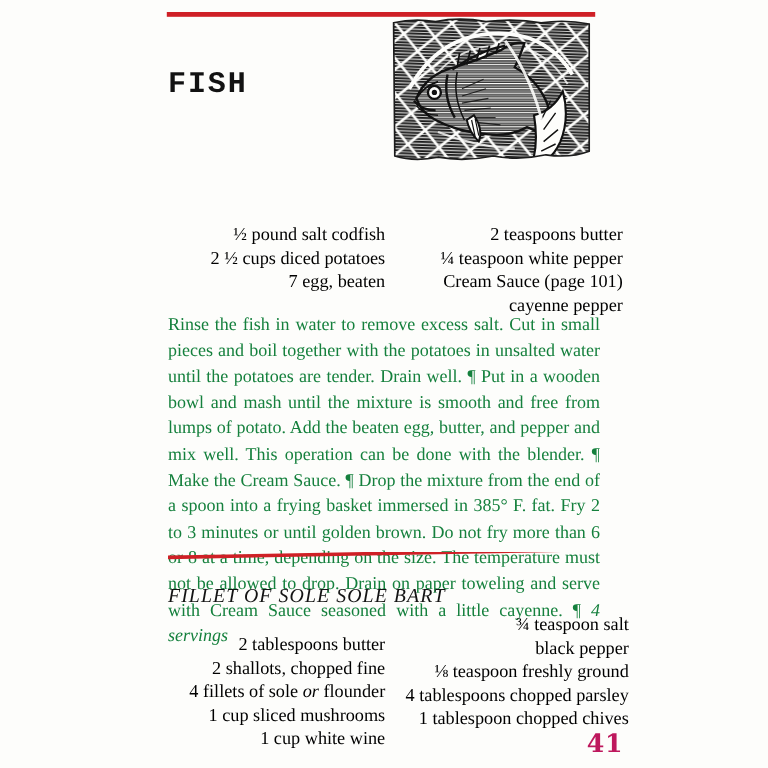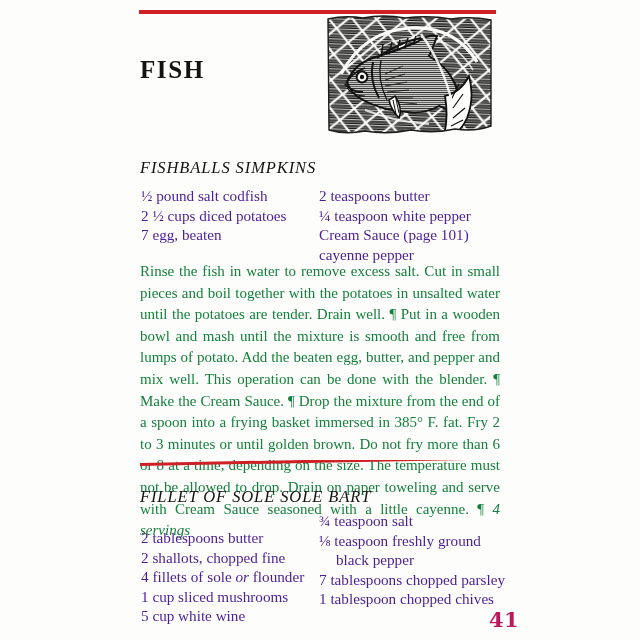--- a/index.html
+++ b/index.html
@@ -50,21 +50,21 @@
     background: #cf2026;
     transform: rotate(-1.05deg);
     transform-origin: left center;
   }
 
   
   .chapter-title {
     position: absolute;
     left: 140px;
     top: 56px;
-    font-family: Liberation Serif, serif;
+    font-family: Liberation Mono, monospace;
     font-weight: 700;
     font-size: 25px;
     letter-spacing: 1.6px;
     color: #121212;
   }
 
   
   .woodcut {
     position: absolute;
     left: 325px;
@@ -83,21 +83,22 @@
     color: #131313;
     white-space: nowrap;
   }
   #recipe1-title { left: 140px; top: 158px; }
   #recipe2-title { left: 140px; top: 487px; }
 
   .ing-col {
     position: absolute;
     font-size: 15.2px;
     line-height: 19.6px;
-    color: #4c1d95;
+    color: #000000;
+    text-align: right;
   }
   #r1-ing-left  { left: 141px; top: 186px; width: 180px; }
   #r1-ing-right { left: 319px; top: 186px; width: 200px; }
   #r2-ing-left  { left: 141px; top: 515px; width: 180px; margin-top: 13px; }
   #r2-ing-right { left: 319px; top: 511px; width: 205px; }
 
   .ing-line { white-space: nowrap; }
   .ing-line.indent { padding-left: 17px; }
 
   .method {
@@ -203,21 +204,20 @@
         <path d="M96 20 Q118 50 128 92" stroke="#fdfdfb" stroke-width="2.4" fill="none" opacity="0.9"></path>
         <path d="M40 96 Q70 108 104 110" stroke="#fdfdfb" stroke-width="2" fill="none" opacity="0.8"></path>
       </g>
 
       <path d="M3 5 Q20 1 38 4 Q58 0 80 4 Q104 1 126 5 Q146 2 166 6
                L166 112 Q150 118 130 115 Q108 120 86 116 Q62 121 40 117
                Q20 121 4 116 Z" fill="none" stroke="#1c1c1c" stroke-width="1.4"></path>
     </svg>
   </div>
 
-  <div class="recipe-title" id="recipe1-title">FISHBALLS SIMPKINS</div>
 
   <div class="ing-col" id="r1-ing-left">
     <div class="ing-line">½ pound salt codfish</div>
     <div class="ing-line">2 ½ cups diced potatoes</div>
     <div class="ing-line">7 egg, beaten</div>
   </div>
 
   <div class="ing-col" id="r1-ing-right">
     <div class="ing-line">2 teaspoons butter</div>
     <div class="ing-line">¼ teaspoon white pepper</div>
@@ -231,26 +231,26 @@
     <div class="bar"></div>
   </div>
 
   <div class="recipe-title" id="recipe2-title">FILLET OF SOLE SOLE BART</div>
 
   <div class="ing-col" id="r2-ing-left">
     <div class="ing-line">2 tablespoons butter</div>
     <div class="ing-line">2 shallots, chopped fine</div>
     <div class="ing-line">4 fillets of sole <i>or</i> flounder</div>
     <div class="ing-line">1 cup sliced mushrooms</div>
-    <div class="ing-line">5 cup white wine</div>
+    <div class="ing-line">1 cup white wine</div>
   </div>
 
   <div class="ing-col" id="r2-ing-right">
     <div class="ing-line">¾ teaspoon salt</div>
+    <div class="ing-line indent">black pepper</div>
     <div class="ing-line">⅛ teaspoon freshly ground</div>
-    <div class="ing-line indent">black pepper</div>
-    <div class="ing-line">7 tablespoons chopped parsley</div>
+    <div class="ing-line">4 tablespoons chopped parsley</div>
     <div class="ing-line">1 tablespoon chopped chives</div>
   </div>
 
   <div class="page-number">41</div>
 
 </div>
 
 </body></html>

